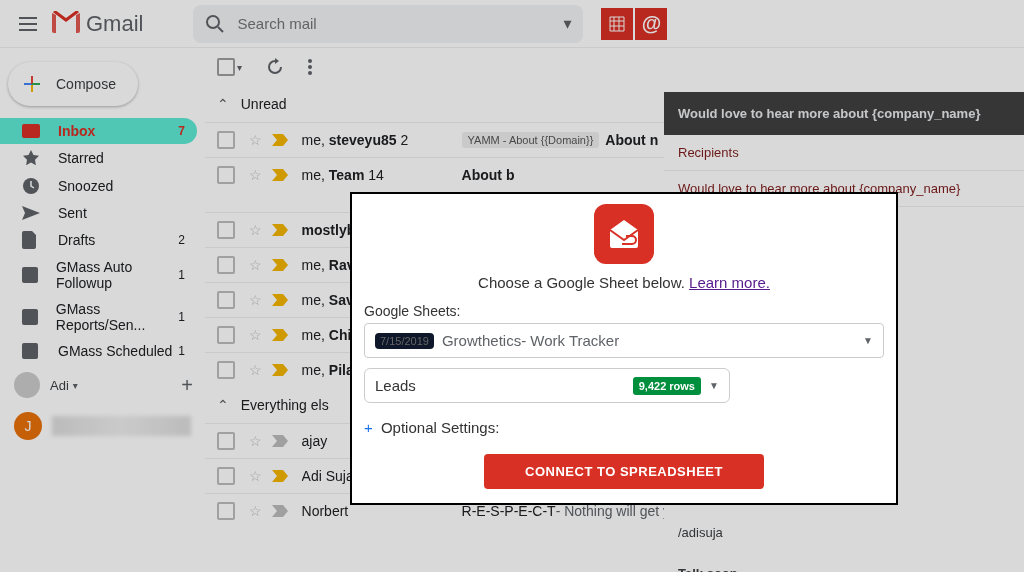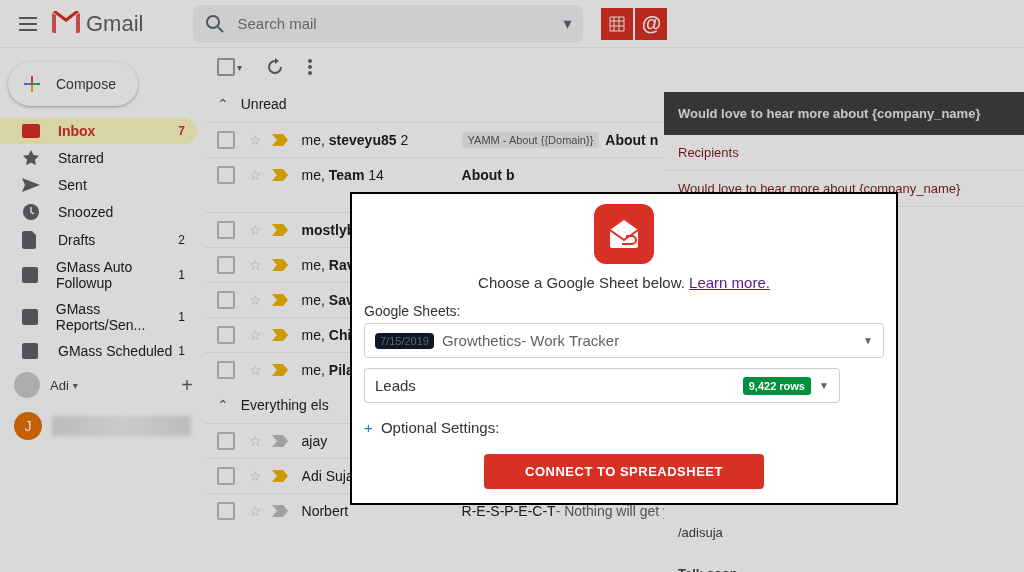--- a/index.html
+++ b/index.html
@@ -21,21 +21,21 @@
 .hbtn.red { background: #d93025; }
 
 
 .main { display: flex; height: calc(100% - 48px); }
 
 
 .sidebar { width: 205px; padding-top: 8px; }
 .compose { display: flex; align-items: center; margin: 6px 0 12px 8px; padding: 10px 20px 10px 12px; border-radius: 24px; box-shadow: 0 1px 3px rgba(0,0,0,0.3); background: #fff; width: 130px; font-size: 14px; color: #3c4043; cursor: pointer; }
 .compose svg { margin-right: 12px; }
 .nav-item { display: flex; align-items: center; padding: 5px 12px 5px 22px; font-size: 14px; color: #202124; border-radius: 0 16px 16px 0; margin-right: 8px; cursor: pointer; }
-.nav-item.active { background: #fef9c3; color: #d93025; font-weight: bold; }
+.nav-item.active { background: #5eead4; color: #d93025; font-weight: bold; }
 .nav-item .nicon { width: 20px; margin-right: 16px; display: flex; color: #5f6368; }
 .nav-item.active .nicon { color: #d93025; }
 .nav-count { margin-left: auto; font-size: 12px; }
 .nav-user { display: flex; align-items: center; padding: 8px 12px 8px 14px; font-size: 13px; color: #3c4043; }
 .nav-user img, .avatar-circle { width: 26px; height: 26px; border-radius: 50%; background: #ccc; margin-right: 10px; }
 .nav-plus { margin-left: auto; color: #5f6368; font-size: 20px; }
 .hangout { display: flex; align-items: center; padding: 6px 14px; }
 .avatar-j { width: 28px; height: 28px; border-radius: 50%; background: #e8710a; color: #fff; display: flex; align-items: center; justify-content: center; font-size: 14px; margin-right: 10px; }
 .blurred { flex:1; height: 20px; background: linear-gradient(90deg, #ddd, #eee, #ddd); filter: blur(2px); }
 
@@ -68,21 +68,21 @@
 
 .modal { position: absolute; top: 192px; left: 350px; width: 548px; background: #fff; z-index: 100; border: 2px solid #000; padding: 10px 12px 14px; }
 .modal-logo { display: flex; justify-content: center; }
 .modal-logo .lg { width: 60px; height: 60px; background: #d93025; border-radius: 12px; display: flex; align-items: center; justify-content: center; }
 .modal-prompt { text-align: center; font-size: 15px; margin-top: 10px; color: #333; }
 .modal-prompt a { color: #551a8b; text-decoration: underline; }
 .modal-label { font-size: 14px; color: #333; margin-top: 12px; }
 .select { border: 1px solid #ccc; border-radius: 4px; margin-top: 4px; display: flex; align-items: center; padding: 8px 10px; font-size: 15px; color: #5f6368; position: relative; }
 .select .date { background: #0f172a; border-radius: 4px; font-size: 11px; padding: 2px 5px; margin-right: 8px; color: #666; }
 .select .caret { position: absolute; right: 10px; color: #5f6368; font-size: 10px; }
-.select2 { width: 476px; }
+.select2 { width: 366px; border-radius: 6px; }
 .badge-rows { background: #008f3c; color: #fff; font-size: 11px; padding: 3px 6px; border-radius: 3px; font-weight: bold; position: absolute; right: 28px; }
 .optional { font-size: 15px; color: #333; margin-top: 16px; }
 .optional .plus { color: #1a73e8; margin-right: 4px; }
 .connect-btn { background: #d93025; color: #fff; font-size: 13px; font-weight: bold; letter-spacing: 0.5px; text-align: center; padding: 10px; border-radius: 4px; margin: 18px auto 0; width: 280px; cursor: pointer; }
 
 svg { display: block; }
 .imp-yellow { fill: #f4b400; }
 .imp-gray { fill: #bdbdbd; }
 </style>
 </head>
@@ -149,34 +149,34 @@
         <div class="nav-item">
           <span class="nicon">
             <svg width="18" height="18" viewBox="0 0 18 18">
               <path d="M9 1l2.5 5 5.5.8-4 3.9.9 5.5L9 13.5 4.1 16.2 5 10.7 1 6.8l5.5-.8z" fill="currentColor"></path>
             </svg>
           </span>
           <span>Starred</span>
         </div>
         <div class="nav-item">
           <span class="nicon">
-            <svg width="18" height="14" viewBox="0 0 18 14">
-              <path d="M0 0l18 7-18 7 3-7z" fill="currentColor"></path>
-            </svg>
-          </span>
-          <span>Sent</span>
-        </div>
-        <div class="nav-item">
-          <span class="nicon">
             <svg width="18" height="18" viewBox="0 0 18 18">
               <circle cx="9" cy="9" r="8" fill="currentColor"></circle>
               <path d="M9 4v5l3 2" stroke="#fff" stroke-width="1.5" fill="none"></path>
             </svg>
           </span>
           <span>Snoozed</span>
+        </div>
+        <div class="nav-item">
+          <span class="nicon">
+            <svg width="18" height="14" viewBox="0 0 18 14">
+              <path d="M0 0l18 7-18 7 3-7z" fill="currentColor"></path>
+            </svg>
+          </span>
+          <span>Sent</span>
         </div>
         <div class="nav-item">
           <span class="nicon">
             <svg width="14" height="18" viewBox="0 0 14 18">
               <path d="M2 0h8l4 4v12a2 2 0 01-2 2H2a2 2 0 01-2-2V2a2 2 0 012-2z" fill="currentColor"></path>
             </svg>
           </span>
           <span>Drafts</span>
           <span class="nav-count">2</span>
         </div>

